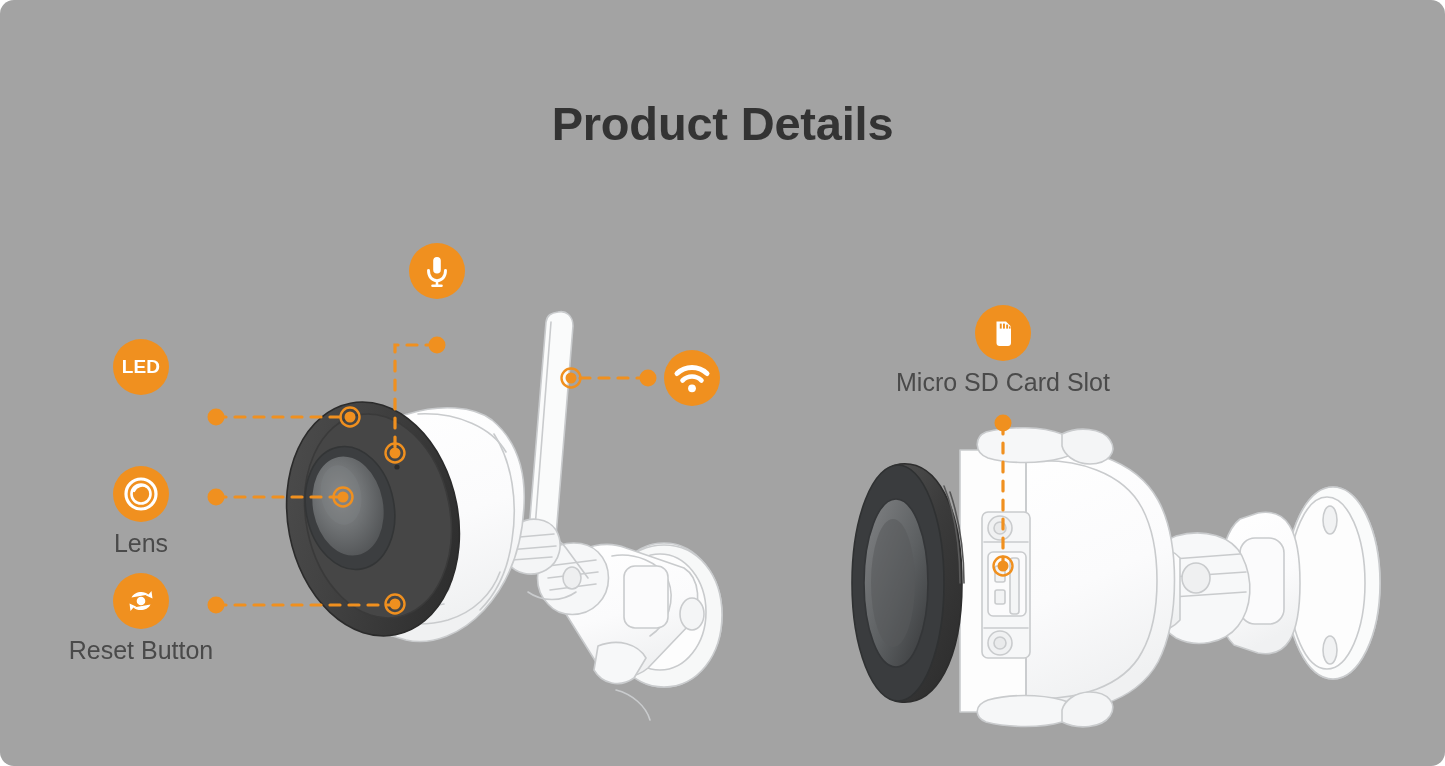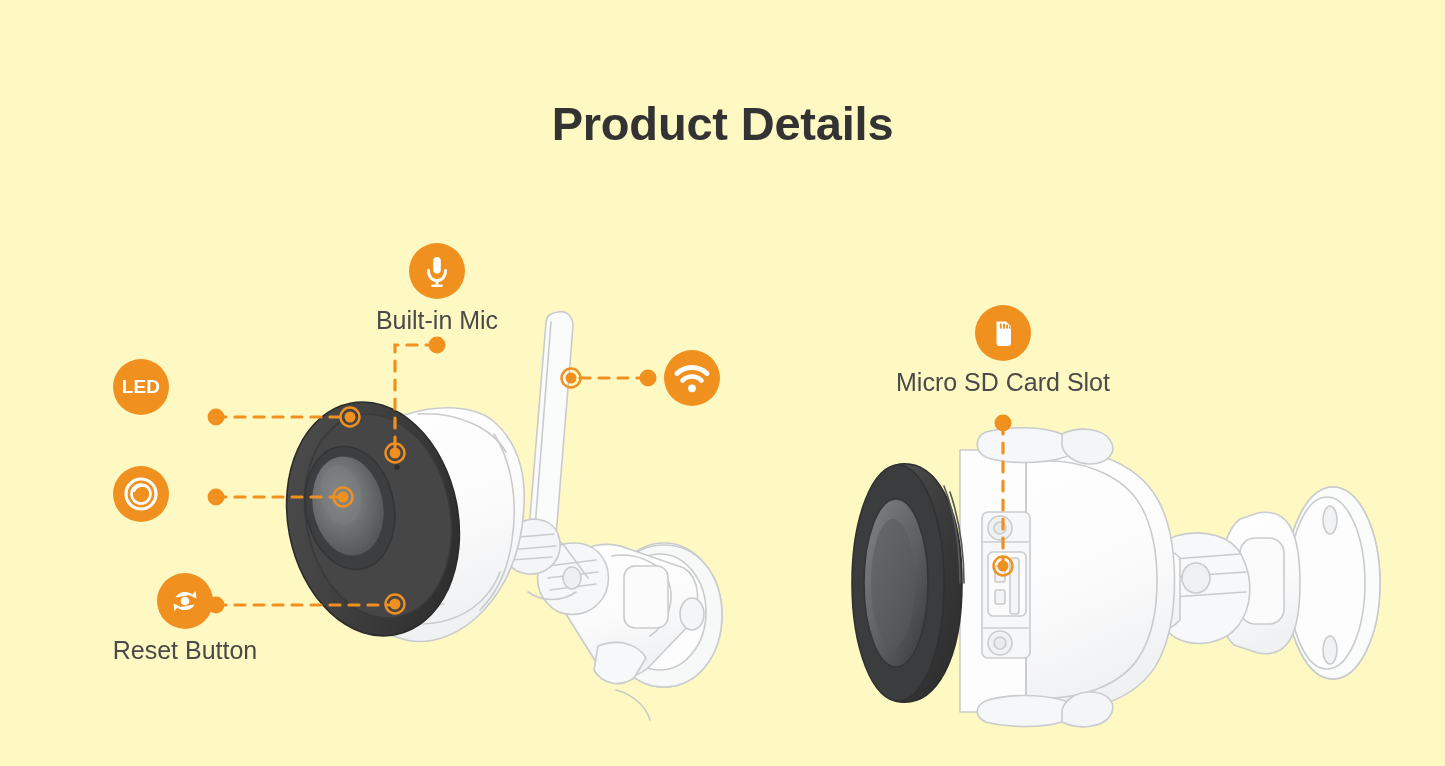--- a/index.html
+++ b/index.html
@@ -7,22 +7,23 @@
     padding: 0;
     background: #ffffff;
   }
   body {
     font-family: "Liberation Sans", sans-serif;
   }
   #page {
     position: relative;
     width: 1445px;
     height: 766px;
-    background: #fef9c3;
+    background: #a3a3a3;
     overflow: hidden;
+    border-radius: 14px;
   }
   #page-title {
     position: absolute;
     left: 0;
     top: 96px;
     width: 1445px;
     text-align: center;
     font-size: 47px;
     font-weight: bold;
     color: #333333;
@@ -298,37 +299,38 @@
           <circle cx="571" cy="378" r="9.5" fill="none" stroke="#f0901f" stroke-width="2.4"></circle>
          <circle cx="571" cy="378" r="5.5" fill="#f0901f"></circle>
         </g>
       <g>
           <circle cx="1003" cy="566" r="9.5" fill="none" stroke="#f0901f" stroke-width="2.4"></circle>
          <circle cx="1003" cy="566" r="5.5" fill="#f0901f"></circle>
         </g>
     </g>
   </svg>
 
-  <div class="callout" style="left:61px; top:359px; width:160px;">
+  <div class="callout" style="left:61px; top:339px; width:160px;">
     <span class="badge">
       <span class="ledtext">LED</span>
     </span>
   </div>
 
   <div class="callout" style="left:61px; top:466px; width:160px;">
     <span class="badge">
       <svg width="56" height="56" viewBox="0 0 56 56">
         <circle cx="28" cy="28" r="15" fill="none" stroke="#ffffff" stroke-width="3.2"></circle>
         <circle cx="28" cy="28" r="9.5" fill="none" stroke="#ffffff" stroke-width="2.6"></circle>
         <path d="M21 25 A9 9 0 0 1 34 21" fill="none" stroke="#ffffff" stroke-width="2.4" stroke-linecap="round"></path>
       </svg>
     </span>
-  </div>
-
-  <div class="callout" style="left:61px; top:573px; width:160px;margin-left:44px;">
+    <div class="cap">Lens</div>
+  </div>
+
+  <div class="callout" style="left:61px; top:573px; width:160px;">
     <span class="badge">
       <svg width="56" height="56" viewBox="0 0 56 56">
         <path d="M18.5 24.5 C21 18.5 31 17 35.5 21.5 L32.5 22.2 L39.5 25.5 L38.5 18
                  L35.5 21.5" fill="#ffffff"></path>
         <path d="M37.5 31.5 C35 37.5 25 39 20.5 34.5 L23.5 33.8 L16.5 30.5 L17.5 38
                  L20.5 34.5" fill="#ffffff"></path>
         <circle cx="28" cy="28" r="4.3" fill="#ffffff"></circle>
       </svg>
     </span>
     <div class="cap">Reset Button</div>
@@ -336,21 +338,20 @@
 
   <div class="callout" style="left:358px; top:243px; width:158px;">
     <span class="badge">
       <svg width="56" height="56" viewBox="0 0 56 56">
         <rect x="24.2" y="14" width="7.6" height="16.5" rx="3.8" fill="#ffffff"></rect>
         <path d="M19.5 27.5 C19.5 34 23.3 37.6 28 37.6 C32.7 37.6 36.5 34 36.5 27.5" fill="none" stroke="#ffffff" stroke-width="2.9" stroke-linecap="round"></path>
         <rect x="26.7" y="37" width="2.6" height="5.4" fill="#ffffff"></rect>
         <rect x="22.2" y="41.4" width="11.6" height="2.7" rx="1.35" fill="#ffffff"></rect>
       </svg>
     </span>
-    <div class="cap">Built-in Mic</div>
   </div>
 
   <div class="callout" style="left:611px; top:350px; width:162px;">
     <span class="badge">
       <svg width="56" height="56" viewBox="0 0 56 56">
         <path d="M13 23.5 C21.5 15.5 34.5 15.5 43 23.5" fill="none" stroke="#ffffff" stroke-width="5" stroke-linecap="round"></path>
         <path d="M18.5 30.5 C24 25.2 32 25.2 37.5 30.5" fill="none" stroke="#ffffff" stroke-width="4.6" stroke-linecap="round"></path>
         <circle cx="28" cy="38.3" r="3.9" fill="#ffffff"></circle>
       </svg>
     </span>

